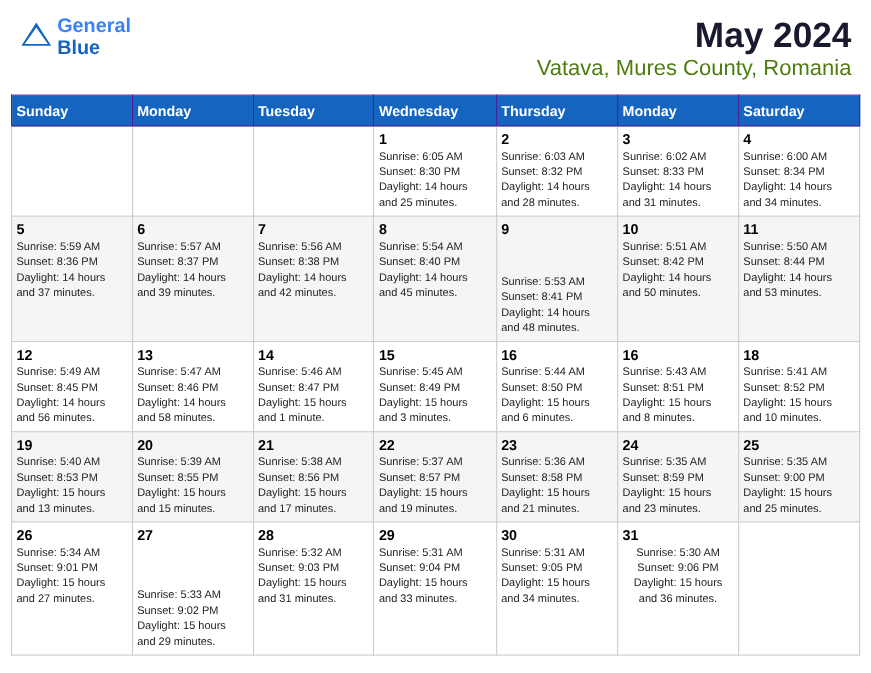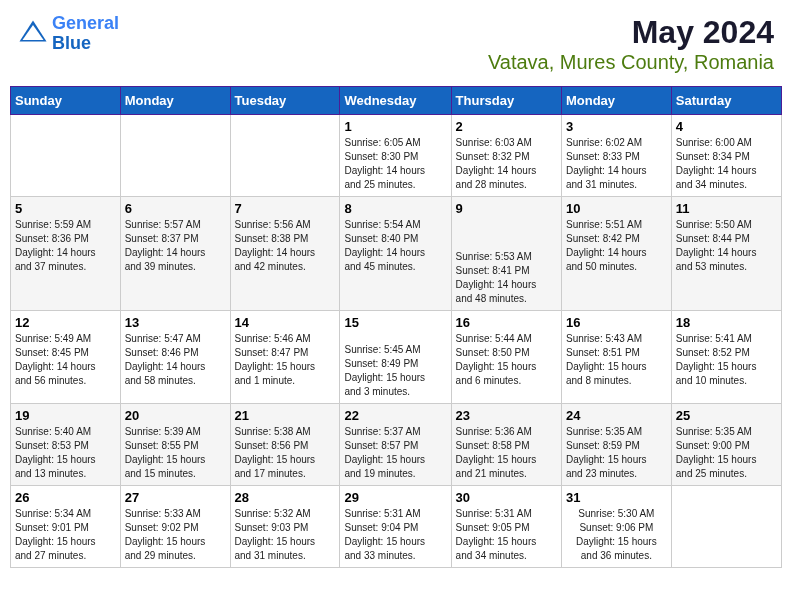--- a/index.html
+++ b/index.html
@@ -261,21 +261,21 @@
             <div class="day-number">14</div>
             <div class="day-info" style="white-space: pre-line;">Sunrise: 5:46 AM
 Sunset: 8:47 PM
 Daylight: 15 hours
 and 1 minute.</div>
           </div>
         </td>
         <td>
           <div class="cell-content">
             <div class="day-number">15</div>
-            <div class="day-info" style="white-space: pre-line; margin-top: 11px;">Sunrise: 5:45 AM
+            <div class="day-info" style="white-space: pre-line;">Sunrise: 5:45 AM
 Sunset: 8:49 PM
 Daylight: 15 hours
 and 3 minutes.</div>
           </div>
         </td>
         <td>
           <div class="cell-content">
             <div class="day-number">16</div>
             <div class="day-info" style="white-space: pre-line;">Sunrise: 5:44 AM
 Sunset: 8:50 PM
@@ -373,21 +373,21 @@
             <div class="day-number">26</div>
             <div class="day-info" style="white-space: pre-line;">Sunrise: 5:34 AM
 Sunset: 9:01 PM
 Daylight: 15 hours
 and 27 minutes.</div>
           </div>
         </td>
         <td>
           <div class="cell-content">
             <div class="day-number">27</div>
-            <div class="day-info" style="white-space: pre-line;">Sunrise: 5:33 AM
+            <div class="day-info" style="white-space: pre-line; margin-top: 39px;">Sunrise: 5:33 AM
 Sunset: 9:02 PM
 Daylight: 15 hours
 and 29 minutes.</div>
           </div>
         </td>
         <td>
           <div class="cell-content">
             <div class="day-number">28</div>
             <div class="day-info" style="white-space: pre-line;">Sunrise: 5:32 AM
 Sunset: 9:03 PM

